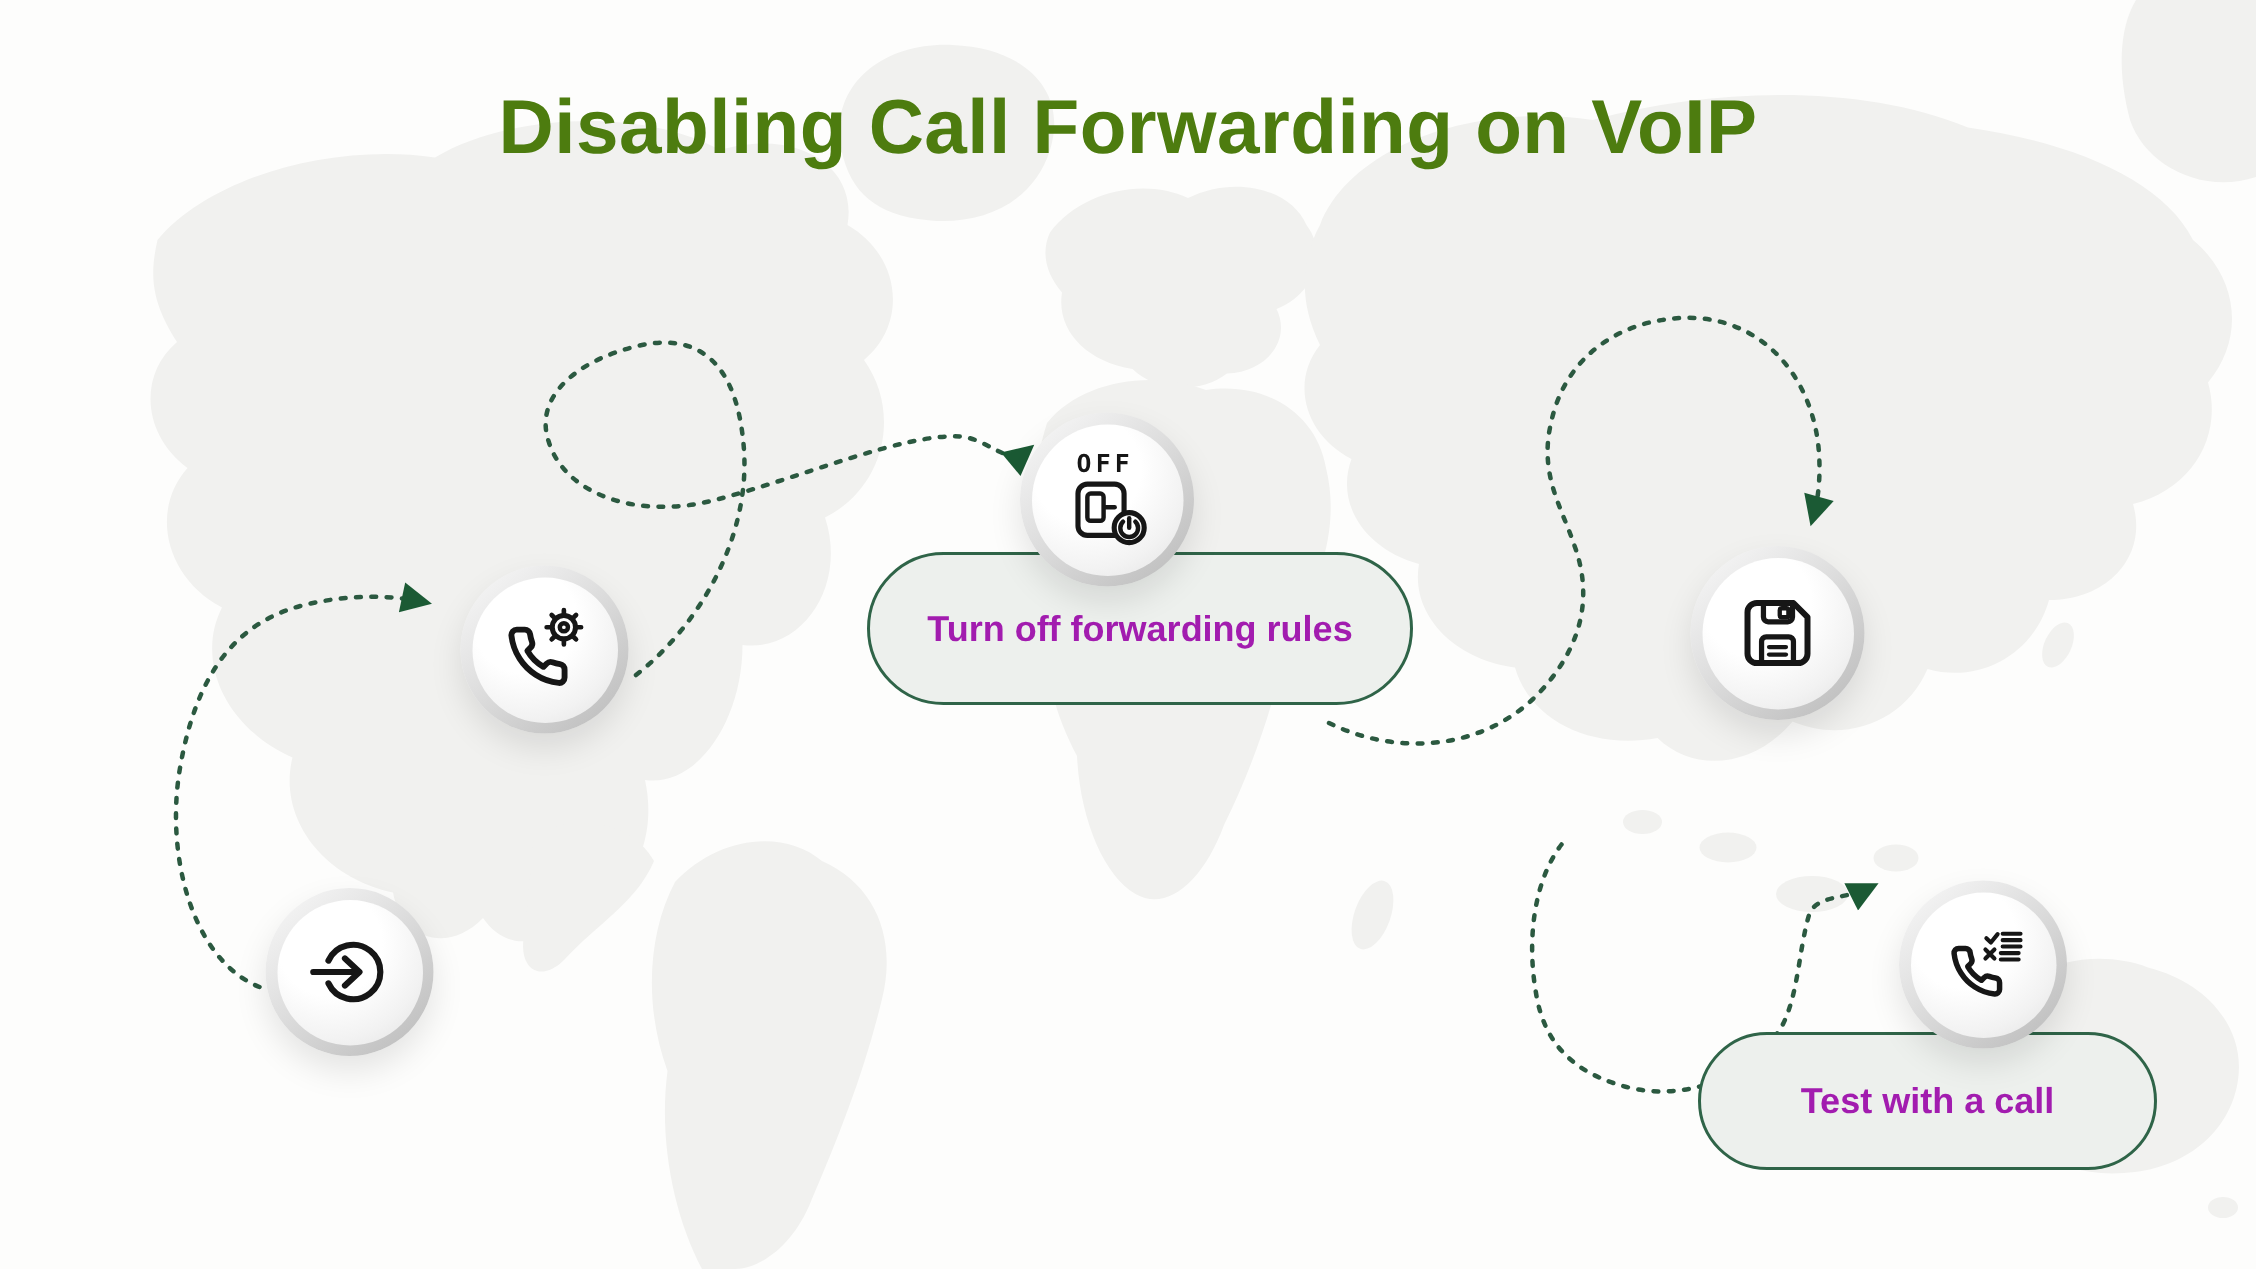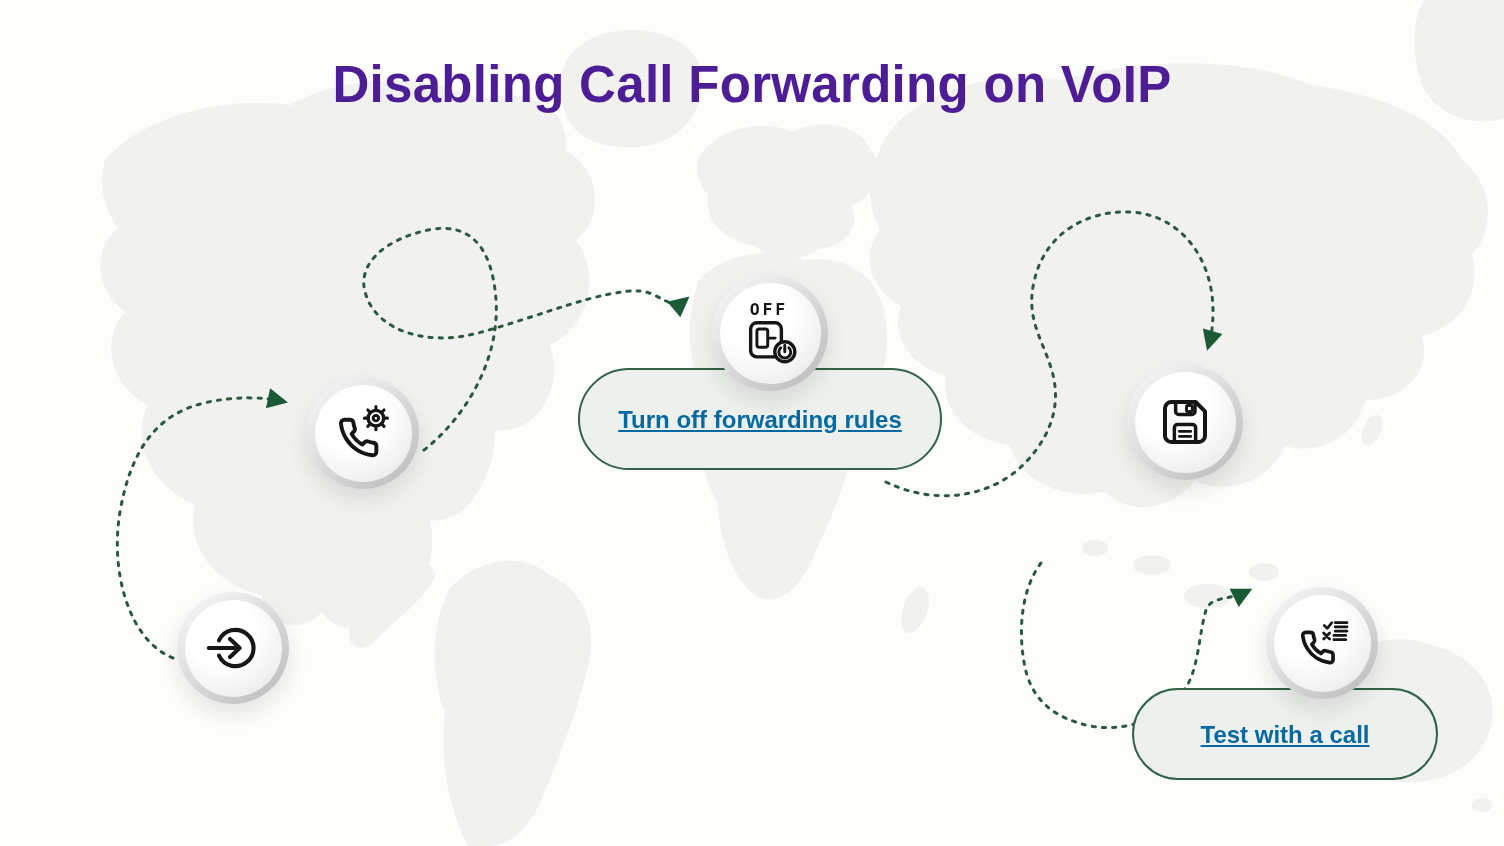--- a/index.html
+++ b/index.html
@@ -9,35 +9,34 @@
     overflow:hidden;
     background:#fdfdfc;
     font-family:"Liberation Sans", sans-serif;
   }
   .layer{position:absolute;left:0;top:0;width:1504px;height:846px;}
   
   .title{
     position:absolute;left:0;right:0;top:52px;margin:0;
     text-align:center;
     font-size:51px;line-height:66px;font-weight:bold;
-    color:#4c1d95;letter-spacing:.3px;
+    color:#4d7c0f;letter-spacing:.3px;
   }
   .title span{display:block;}
   
   .pill{
     position:absolute;
     background:#edf0ed;
     border:2px solid #2f6448;
     border-radius:60px;
     display:flex;align-items:center;justify-content:center;
     text-align:center;
-    color:#0369a1;font-weight:bold;font-size:24px;line-height:31px;
+    color:#a21caf;font-weight:bold;font-size:24px;line-height:31px;
     box-sizing:border-box;
     padding:0 18px;
-    text-decoration:underline;
   }
   .pill.nowrap{white-space:nowrap;}
   .p1{left:75px;top:686px;width:307px;height:92px;}
   .p2{left:212px;top:478px;width:305px;height:92px;}
   .p3{left:578px;top:368px;width:364px;height:102px;}
   .p4{left:1023px;top:469px;width:305px;height:96px;}
   .p5{left:1132px;top:688px;width:306px;height:92px;}
   
   .badge{
     position:absolute;border-radius:50%;
@@ -46,21 +45,21 @@
     display:flex;align-items:center;justify-content:center;
   }
   .badge-inner{
     width:calc(100% - 15px);height:calc(100% - 15px);
     border-radius:50%;
     background:radial-gradient(circle at 36% 30%, #ffffff 38%, #f2f2f2 70%, #e0e0e0 100%);
     display:flex;align-items:center;justify-content:center;
   }
   .b1{left:177px;top:592px;width:112px;height:112px;}
   .b2{left:307px;top:377px;width:112px;height:112px;}
-  .b3{left:712px;top:275px;width:116px;height:116px;text-decoration:underline;}
+  .b3{left:680px;top:275px;width:116px;height:116px;text-decoration:underline;}
   .b4{left:1127px;top:364px;width:116px;height:116px;}
   .b5{left:1266px;top:587px;width:112px;height:112px;}
   .icon{stroke:#161616;fill:none;stroke-linecap:round;stroke-linejoin:round;}
   .arrowpath{
     fill:none;stroke:#2b5940;stroke-width:3;
     stroke-linecap:round;stroke-dasharray:3.2 7;
   }
 </style>
 </head>
 <body>

